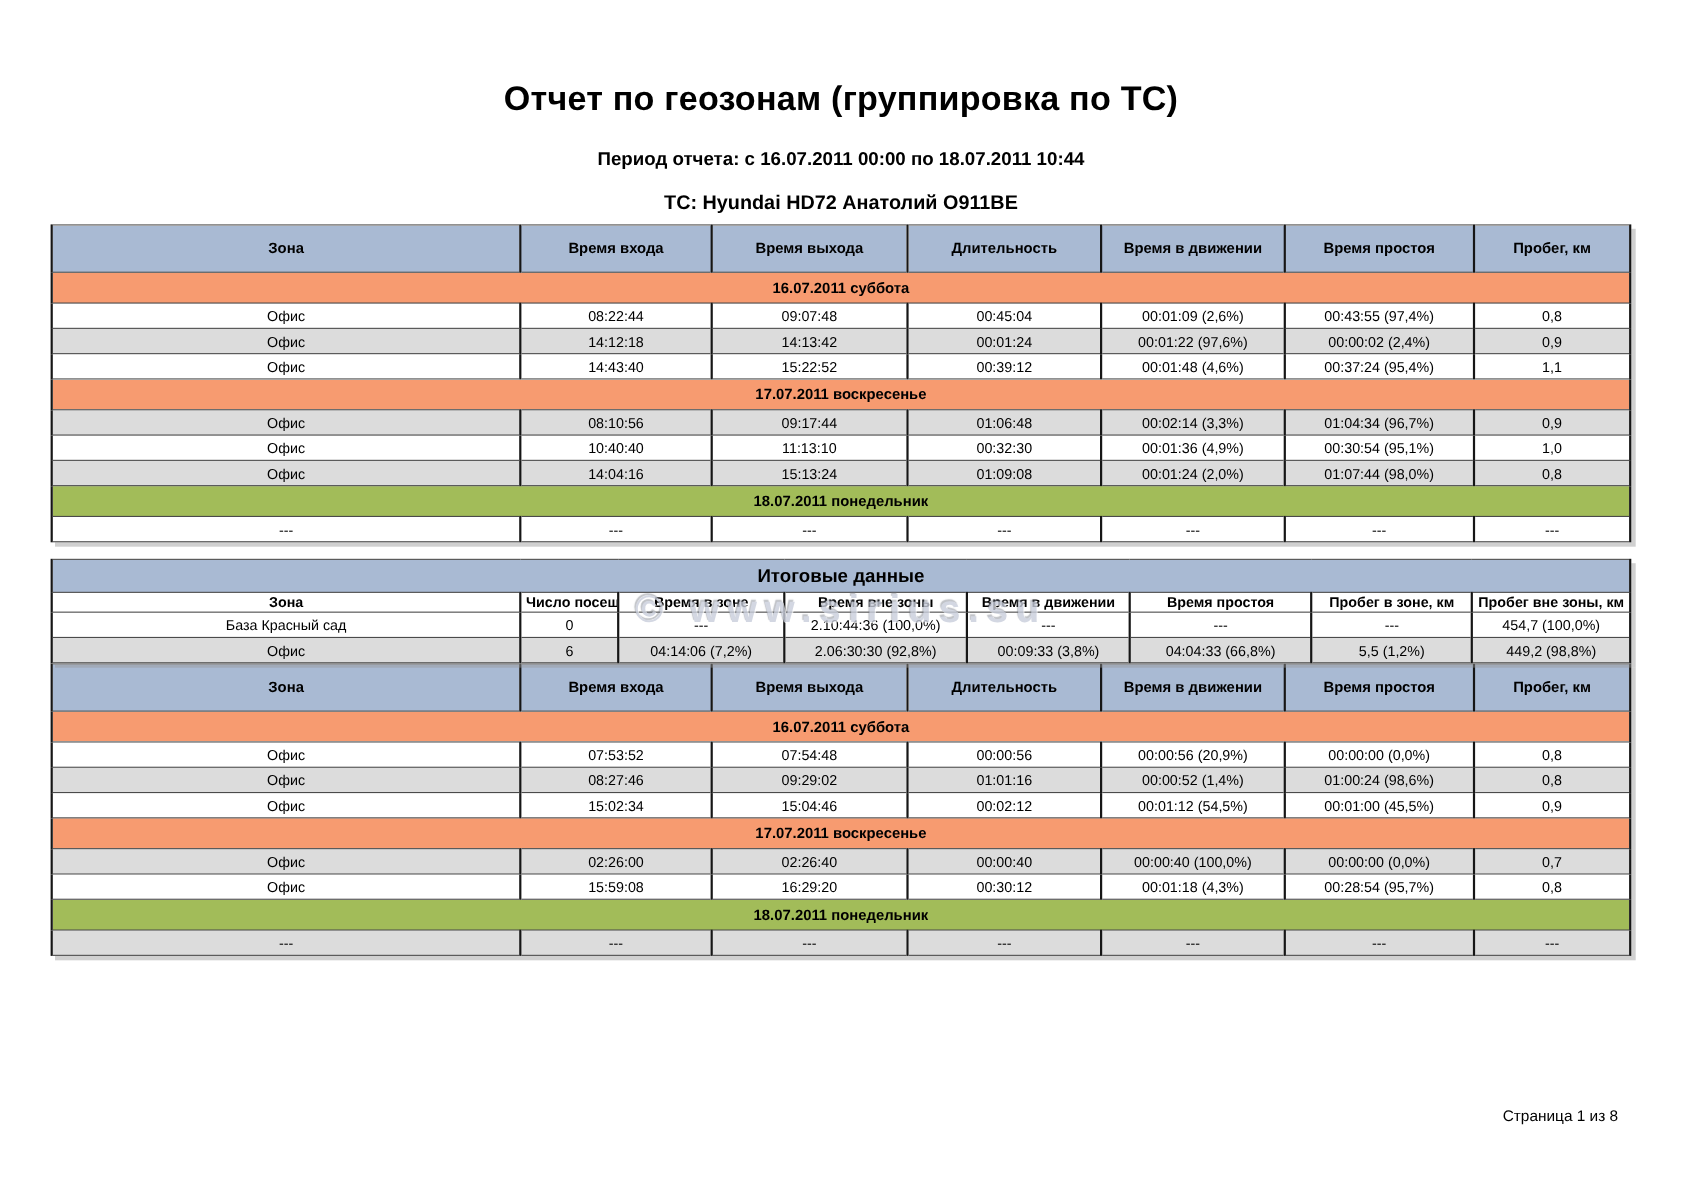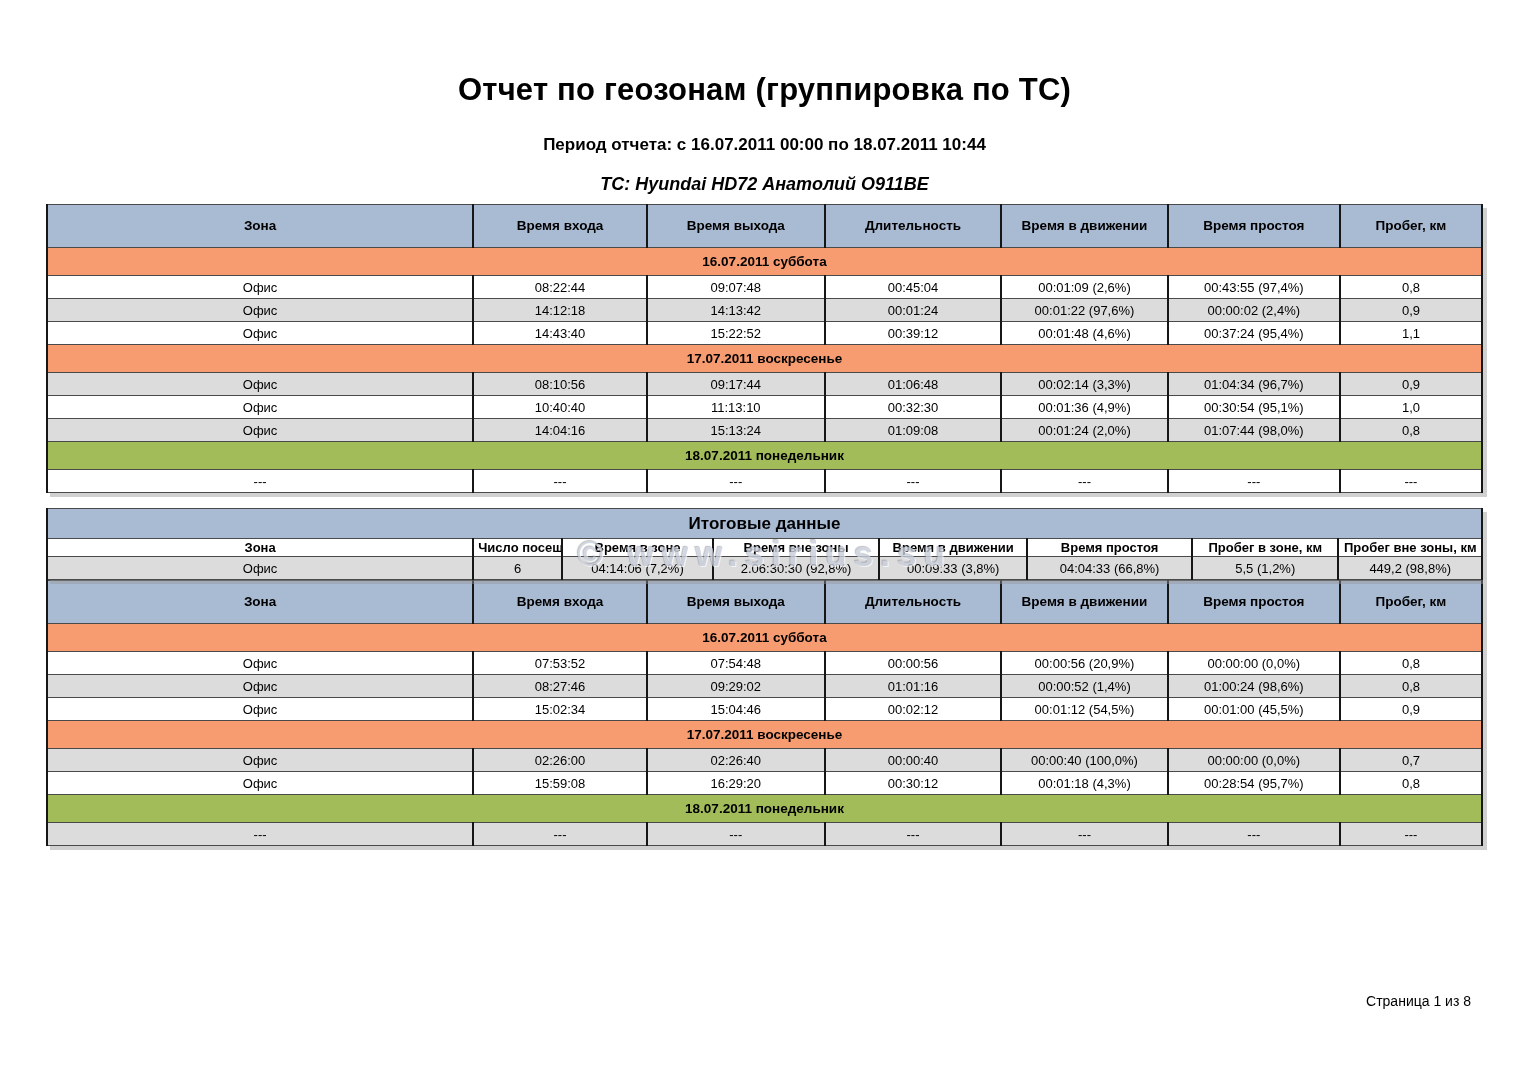--- a/index.html
+++ b/index.html
@@ -26,21 +26,20 @@
     margin-top: 27px;
     text-align: center;
     font-size: 17px;
     font-weight: 700;
   }
   .section-title {
     margin: 19px 0 9px 0;
     text-align: center;
     font-size: 18px;
     font-weight: 700;
-    font-style: italic;
   }
 
   table {
     width: 100%;
     border-collapse: collapse;
     table-layout: fixed;
     border: 1px solid #f97316;
     box-shadow: 4px 4px 0 rgba(150,150,150,0.45);
     background: #fff;
   }
@@ -105,21 +104,21 @@
     white-space: nowrap;
     pointer-events: none;
     z-index: 5;
   }
 
   .section-gap { margin-top: 16px; }
 
   .page-footer {
     position: absolute;
     right: 58px;
-    bottom: 70px;
+    bottom: 57px;
     font-size: 14px;
     color: #000;
   }
 </style>
 </head>
 <body>
 
 <div class="page">
   <div class="content">
 
@@ -245,20 +244,30 @@
             <tr>
               <th>Зона</th>
               <th>Число посещений</th>
               <th>Время в зоне</th>
               <th>Время вне зоны</th>
               <th>Время в движении</th>
               <th>Время простоя</th>
               <th>Пробег в зоне, км</th>
               <th>Пробег вне зоны, км</th>
             </tr>
+            <tr class="white">
+              <td>База Красный сад</td>
+              <td>0</td>
+              <td>---</td>
+              <td>2.10:44:36 (100,0%)</td>
+              <td>---</td>
+              <td>---</td>
+              <td>---</td>
+              <td>454,7 (100,0%)</td>
+            </tr>
             <tr class="gray">
               <td>Офис</td>
               <td>6</td>
               <td>04:14:06 (7,2%)</td>
               <td>2.06:30:30 (92,8%)</td>
               <td>00:09:33 (3,8%)</td>
               <td>04:04:33 (66,8%)</td>
               <td>5,5 (1,2%)</td>
               <td>449,2 (98,8%)</td>
             </tr>

